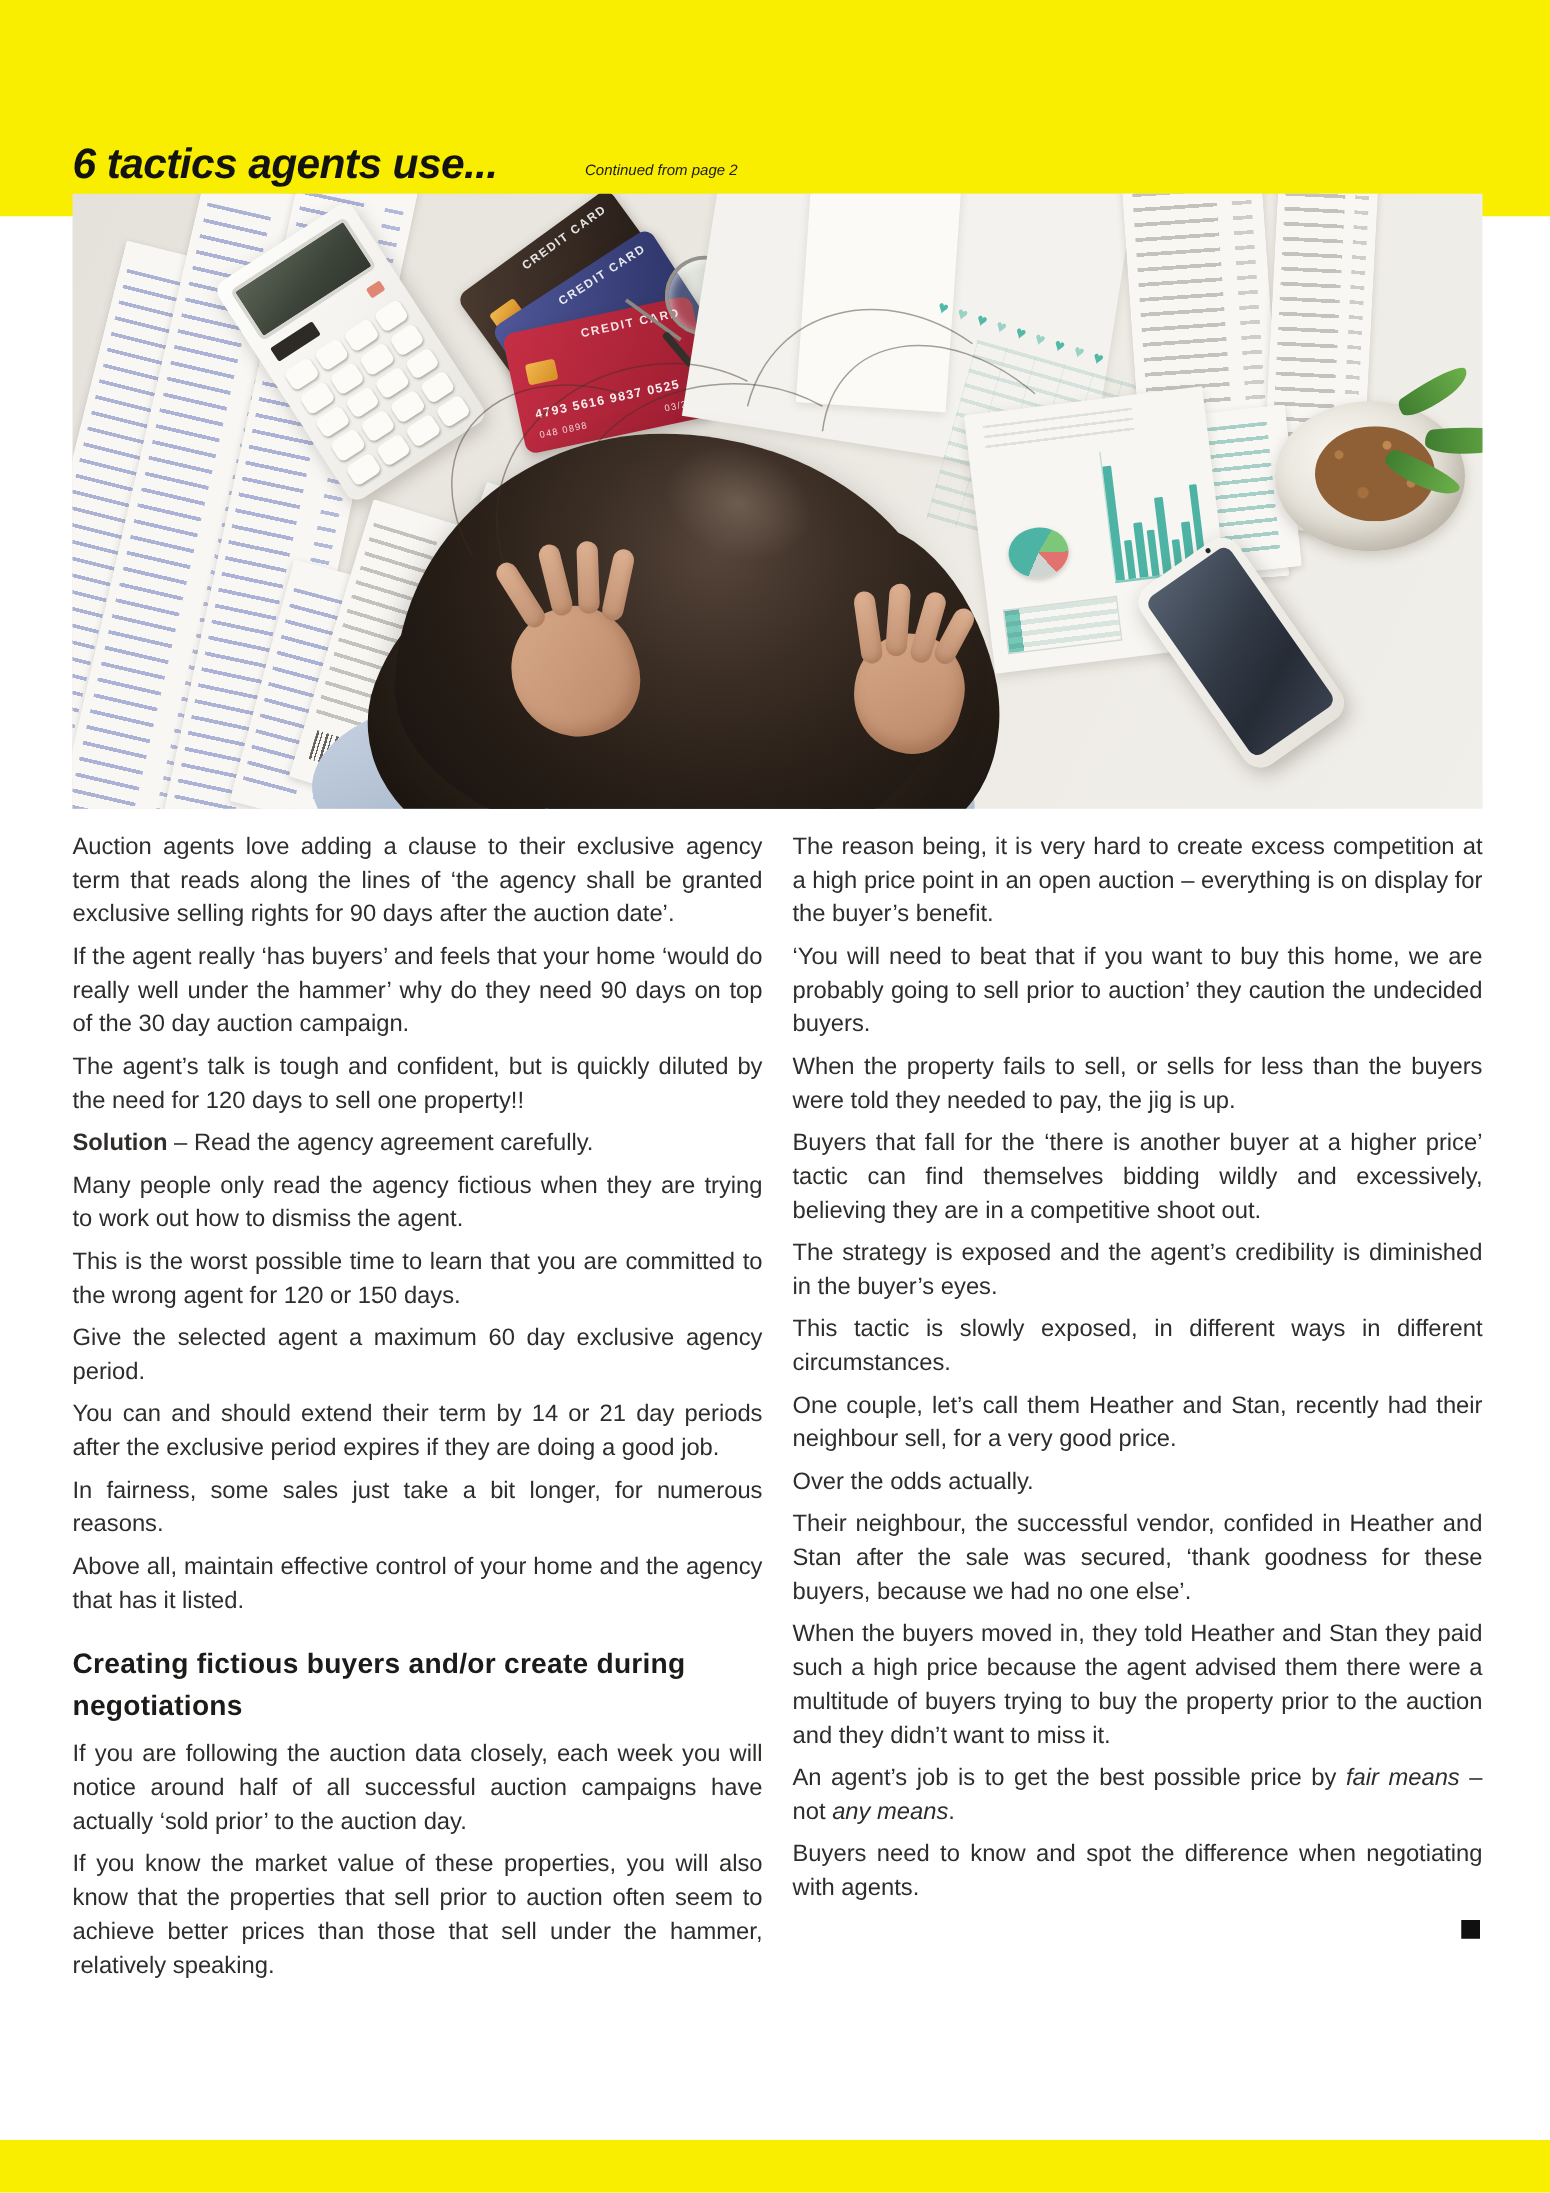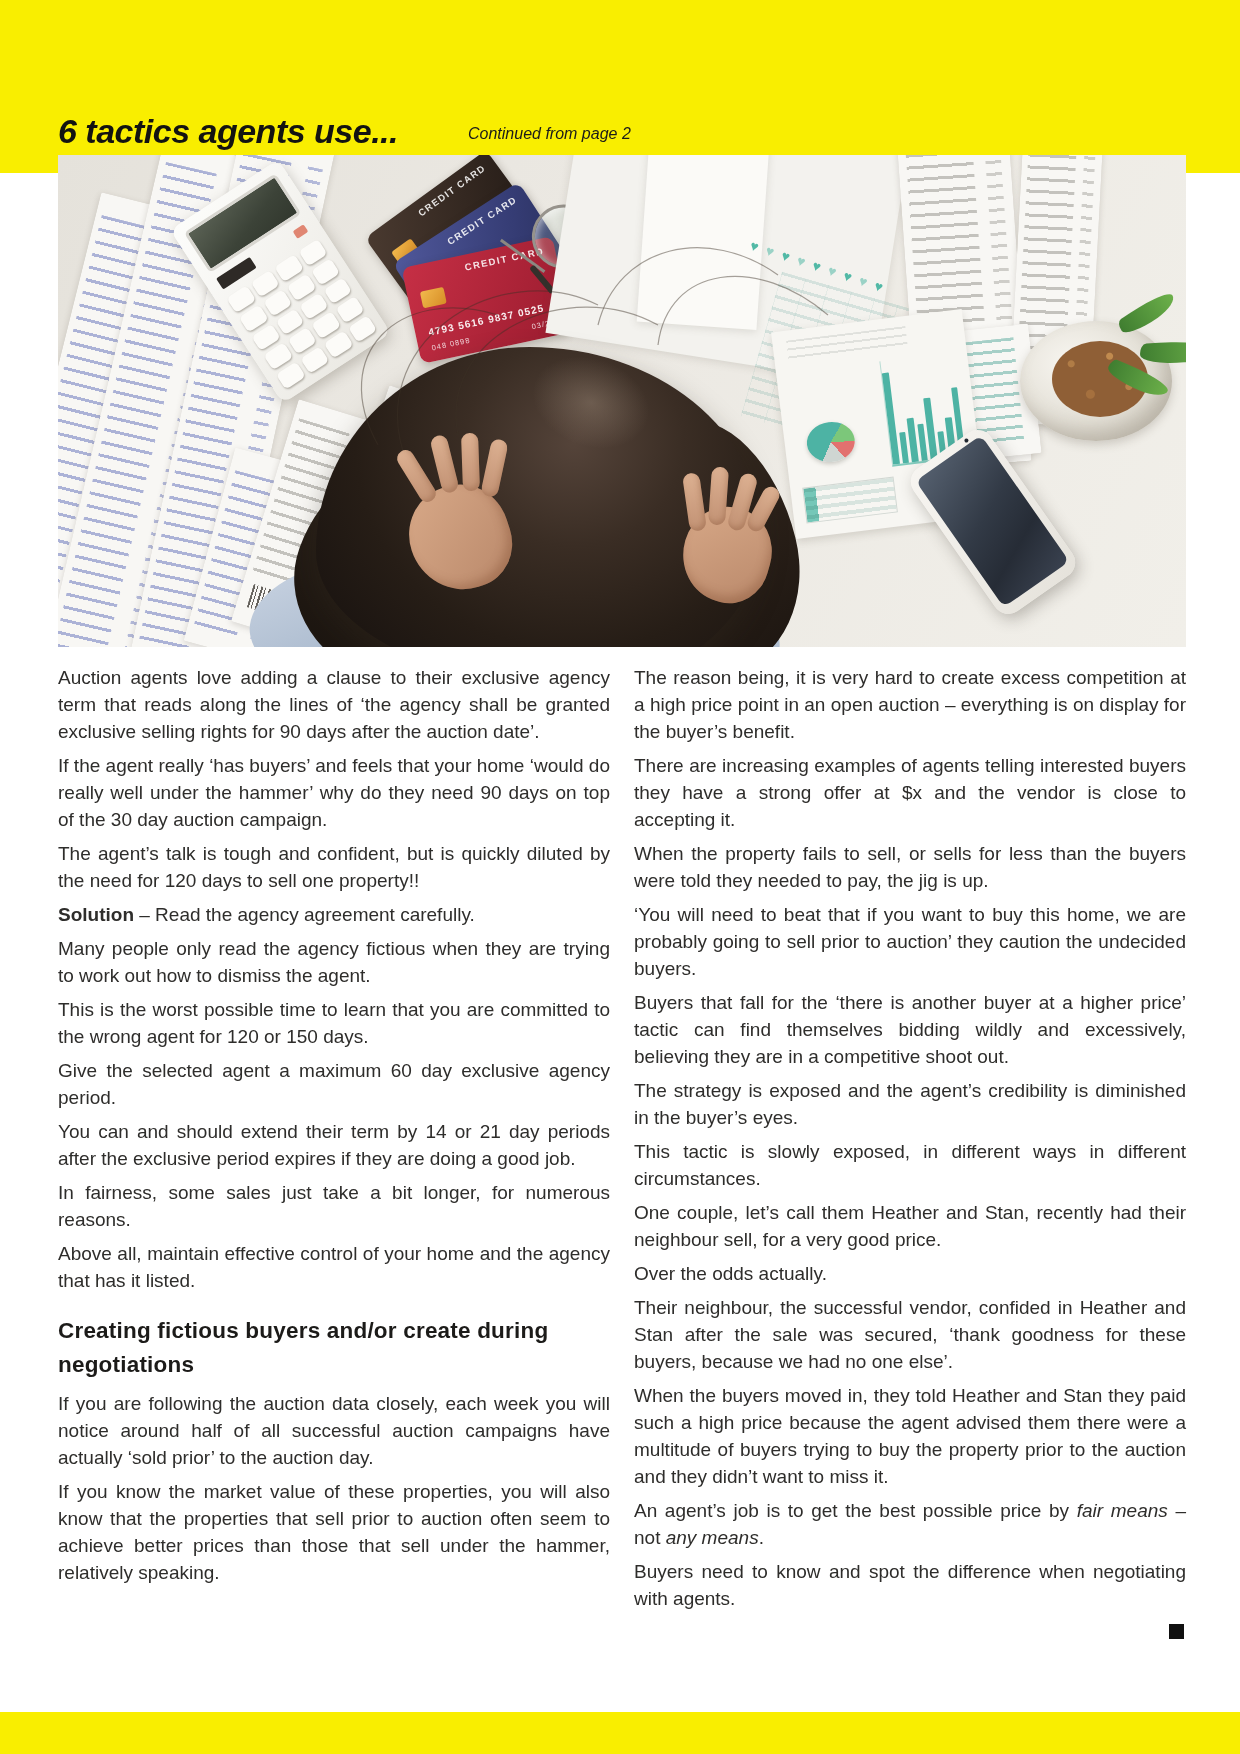--- a/index.html
+++ b/index.html
@@ -10,21 +10,21 @@
   }
   .band { position:absolute; left:0; right:0; background:#F9EE00; }
   .band-top { top:0; height:173px; }
   .band-bottom { top:1712px; height:42px; }
   .title {
     position:absolute; left:58px; bottom:24px; margin:0;
     font-size:34px; line-height:36px; font-weight:bold; font-style:italic;
     letter-spacing:-0.5px; color:#131311;
   }
   .continued {
-    position:absolute; left:468px; bottom:30px; font-size:16px; font-style:italic; color:#1b1b19;
+    position:absolute; left:468px; bottom:30px; font-size:12px; font-style:italic; color:#1b1b19;
   }
 
   
   .photo {
     position:absolute; left:58px; top:155px; width:1128px; height:492px; overflow:hidden;
     background:linear-gradient(115deg,#e5e2db 0%,#ebe8e2 40%,#f1efe9 100%);
   }
   .ph { position:absolute; }
 
   .rcpt { position:absolute; background:#f8f7f4; border-radius:2px;
@@ -319,23 +319,22 @@
       <p><span>Give the selected agent a maximum 60 day exclusive agency period.</span></p>
       <p><span>You can and should extend their term by 14 or 21 day periods after the exclusive period expires if they are doing a good job.</span></p>
       <p><span>In fairness, some sales just take a bit longer, for numerous reasons.</span></p>
       <p><span>Above all, maintain effective control of your home and the agency that has it listed.</span></p>
       <h2><span>Creating fictious buyers and/or create during negotiations</span></h2>
       <p><span>If you are following the auction data closely, each week you will notice around half of all successful auction campaigns have actually ‘sold prior’ to the auction day.</span></p>
       <p><span>If you know the market value of these properties, you will also know that the properties that sell prior to auction often seem to achieve better prices than those that sell under the hammer, relatively speaking.</span></p>
     </div>
   <div class="col">
   <p><span>The reason being, it is very hard to create excess competition at a high price point in an open auction – everything is on display for the buyer’s benefit.</span></p>
-      <p><span>There are increasing examples of agents telling interested buyers they have a strong offer at $x and the vendor is close to accepting it.</span></p>
+      <p><span>‘You will need to beat that if you want to buy this home, we are probably going to sell prior to auction’ they caution the undecided buyers.</span></p>
       <p><span>When the property fails to sell, or sells for less than the buyers were told they needed to pay, the jig is up.</span></p>
-      <p><span>‘You will need to beat that if you want to buy this home, we are probably going to sell prior to auction’ they caution the undecided buyers.</span></p>
       <p><span>Buyers that fall for the ‘there is another buyer at a higher price’ tactic can find themselves bidding wildly and excessively, believing they are in a competitive shoot out.</span></p>
       <p><span>The strategy is exposed and the agent’s credibility is diminished in the buyer’s eyes.</span></p>
       <p><span>This tactic is slowly exposed, in different ways in different circumstances.</span></p>
       <p><span>One couple, let’s call them Heather and Stan, recently had their neighbour sell, for a very good price.</span></p>
       <p><span>Over the odds actually.</span></p>
       <p><span>Their neighbour, the successful vendor, confided in Heather and Stan after the sale was secured, ‘thank goodness for these buyers, because we had no one else’.</span></p>
       <p><span>When the buyers moved in, they told Heather and Stan they paid such a high price because the agent advised them there were a multitude of buyers trying to buy the property prior to the auction and they didn’t want to miss it.</span></p>
       <p><span>An agent’s job is to get the best possible price by </span><span class="i">fair means</span><span> – not </span><span class="i">any means</span><span>.</span></p>
       <p><span>Buyers need to know and spot the difference when negotiating with agents.</span></p>
       <div class="endmark"></div>

